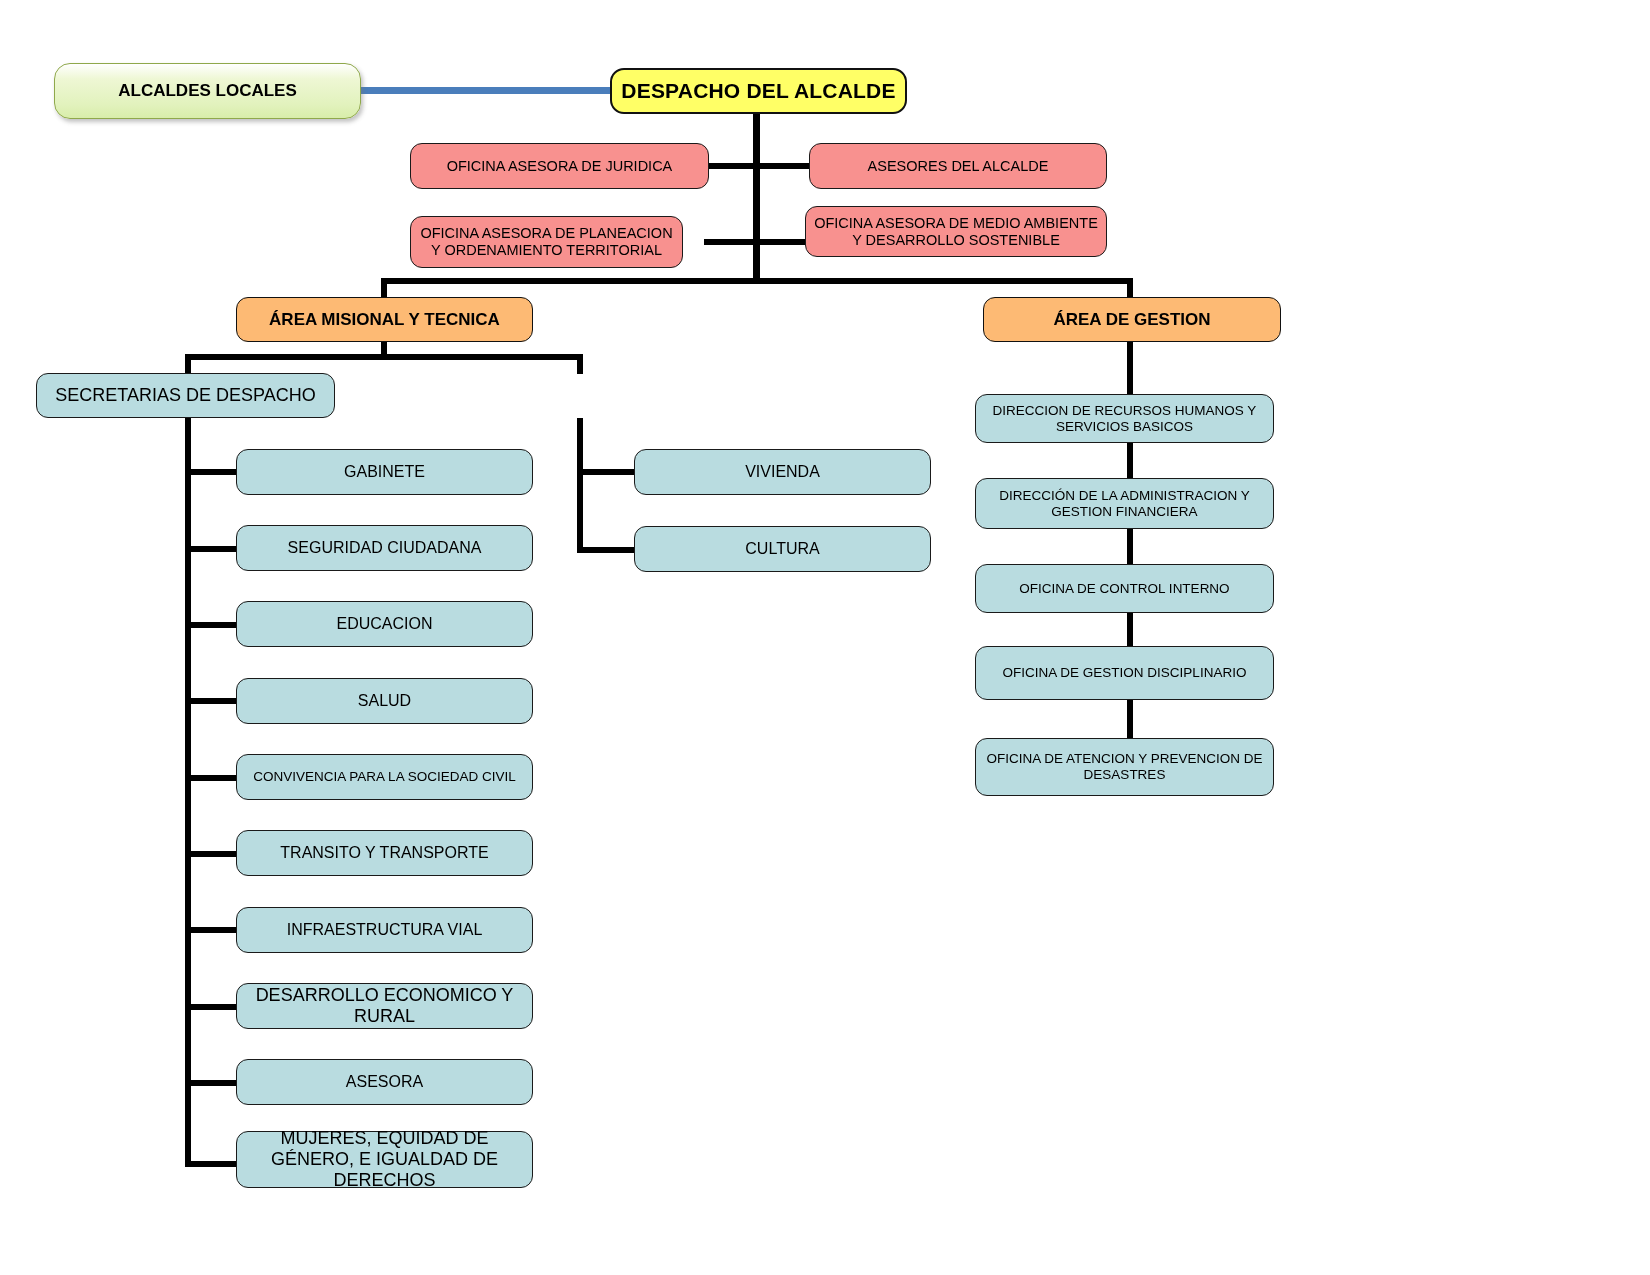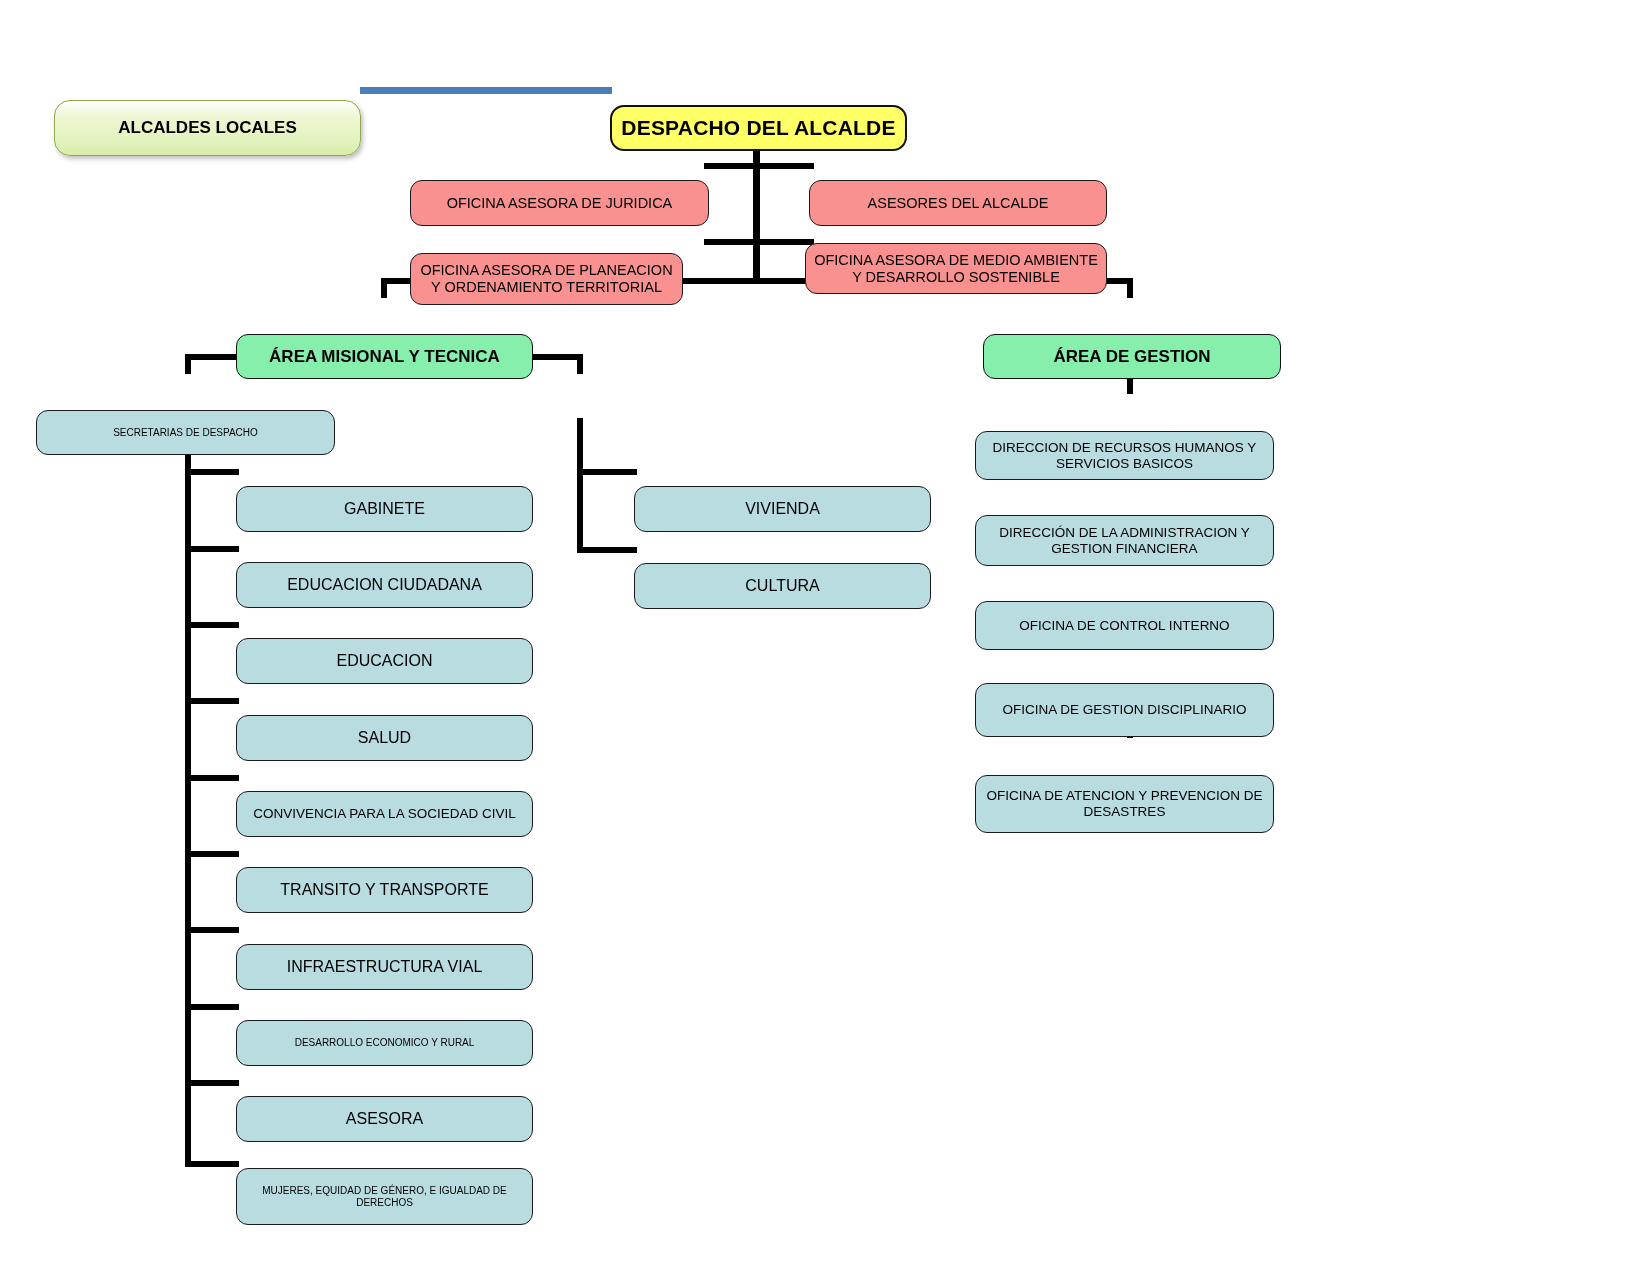--- a/index.html
+++ b/index.html
@@ -38,21 +38,20 @@
     display: flex;
     align-items: center;
     justify-content: center;
     text-align: center;
     border: 1.6px solid #1a1a1a;
     border-radius: 12px;
     color: #000000;
     z-index: 5;
     padding: 10px 8px;
     line-height: 1.15;
-    margin-top: 37px;
   }
   .node span {
     display: block;
     width: 100%;
   }
   
   .n-root {
     background: #ffff66;
     border: 2.2px solid #111111;
     border-radius: 14px;
@@ -70,32 +69,32 @@
     box-shadow: 2px 3px 4px rgba(120,120,120,0.45);
   }
   
   .n-advisor {
     background: #f8918f;
     border: 1.6px solid #1a1a1a;
     font-size: 14.5px;
   }
   
   .n-area {
-    background: #86efac;
+    background: #fdba74;
     border: 1.8px solid #111111;
     font-weight: bold;
     font-size: 17px;
   }
   
   .n-blue {
     background: #b9dce0;
     font-size: 16px;
   }
   .n-blue.small {
-    font-size: 10px;
+    font-size: 18px;
     align-items: center;
   }
   .n-blue.tiny {
     font-size: 13.5px;
   }
 </style>
 </head>
 <body>
 
 <div id="stage">
@@ -176,21 +175,21 @@
 
   <div class="node n-blue small" style="left:36px; top:373px; width:299px; height:45px;">
     <span>SECRETARIAS DE DESPACHO</span>
   </div>
 
 
   <div class="node n-blue" style="left:236px; top:449px; width:297px; height:46px;text-align:center;">
     <span>GABINETE</span>
   </div>
   <div class="node n-blue" style="left:236px; top:525px; width:297px; height:46px;">
-    <span>EDUCACION CIUDADANA</span>
+    <span>SEGURIDAD CIUDADANA</span>
   </div>
   <div class="node n-blue" style="left:236px; top:601px; width:297px; height:46px;">
     <span>EDUCACION</span>
   </div>
   <div class="node n-blue" style="left:236px; top:678px; width:297px; height:46px;">
     <span>SALUD</span>
   </div>
   <div class="node n-blue tiny" style="left:236px; top:754px; width:297px; height:46px;">
     <span>CONVIVENCIA PARA LA SOCIEDAD CIVIL</span>
   </div>

